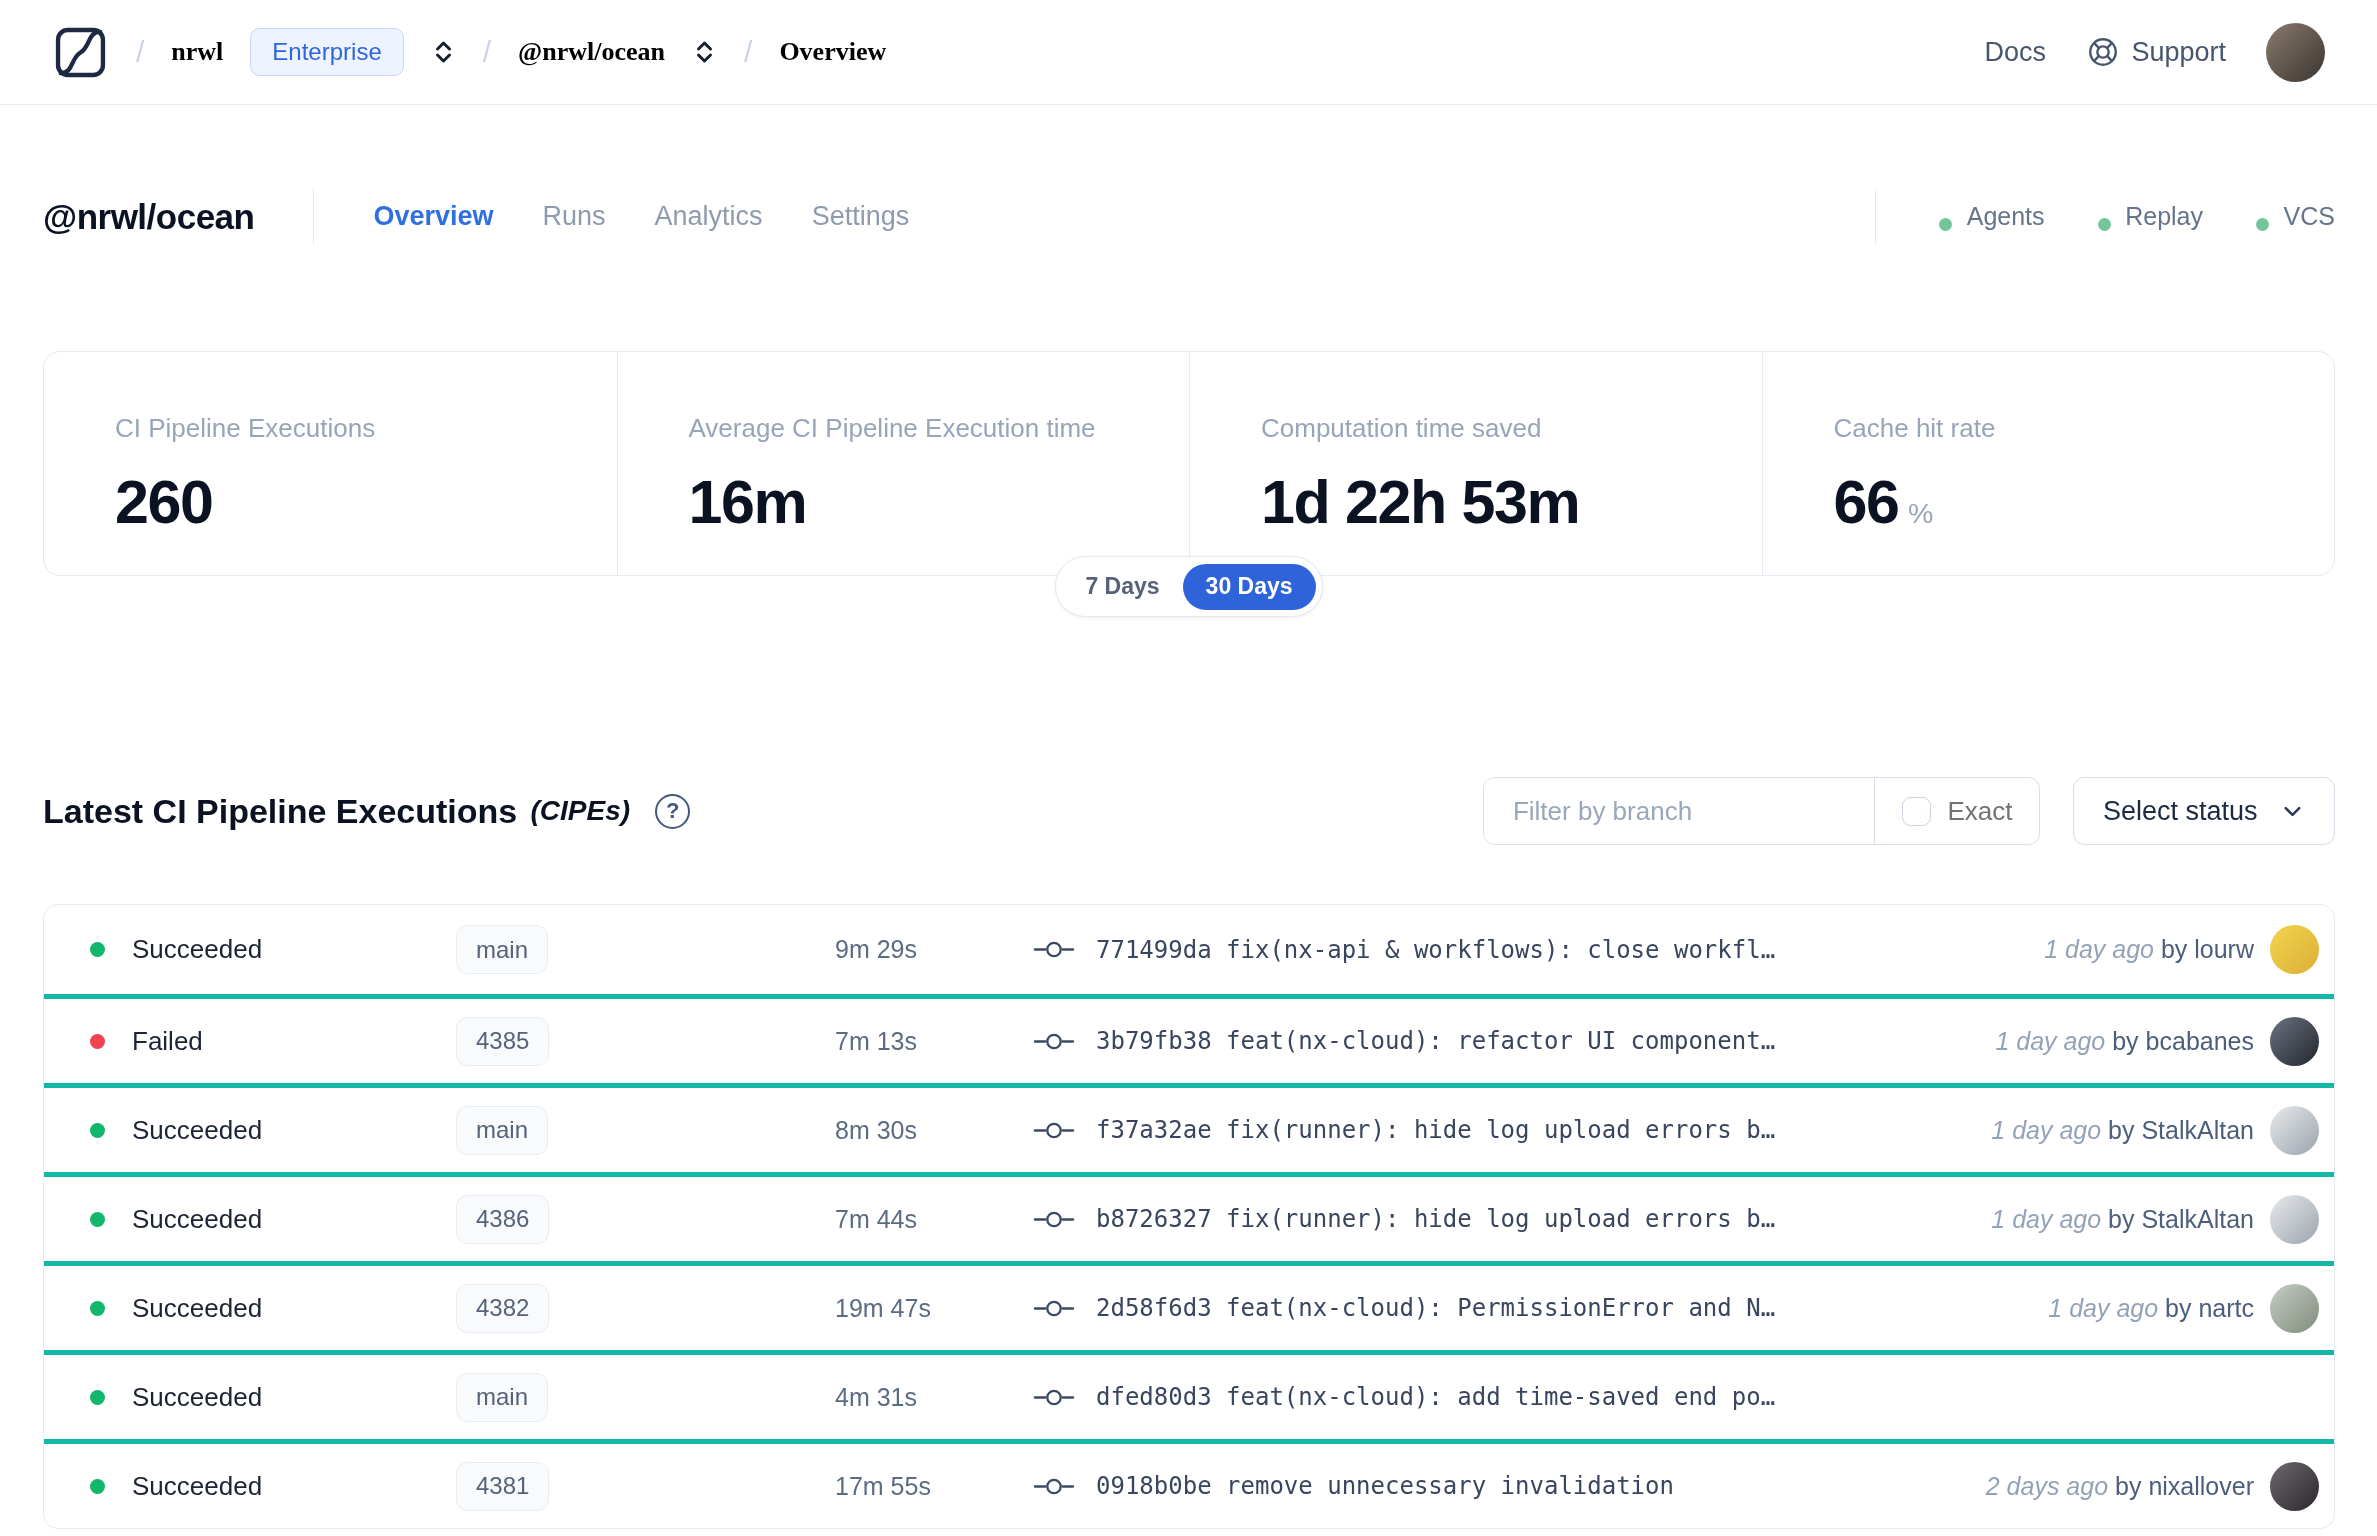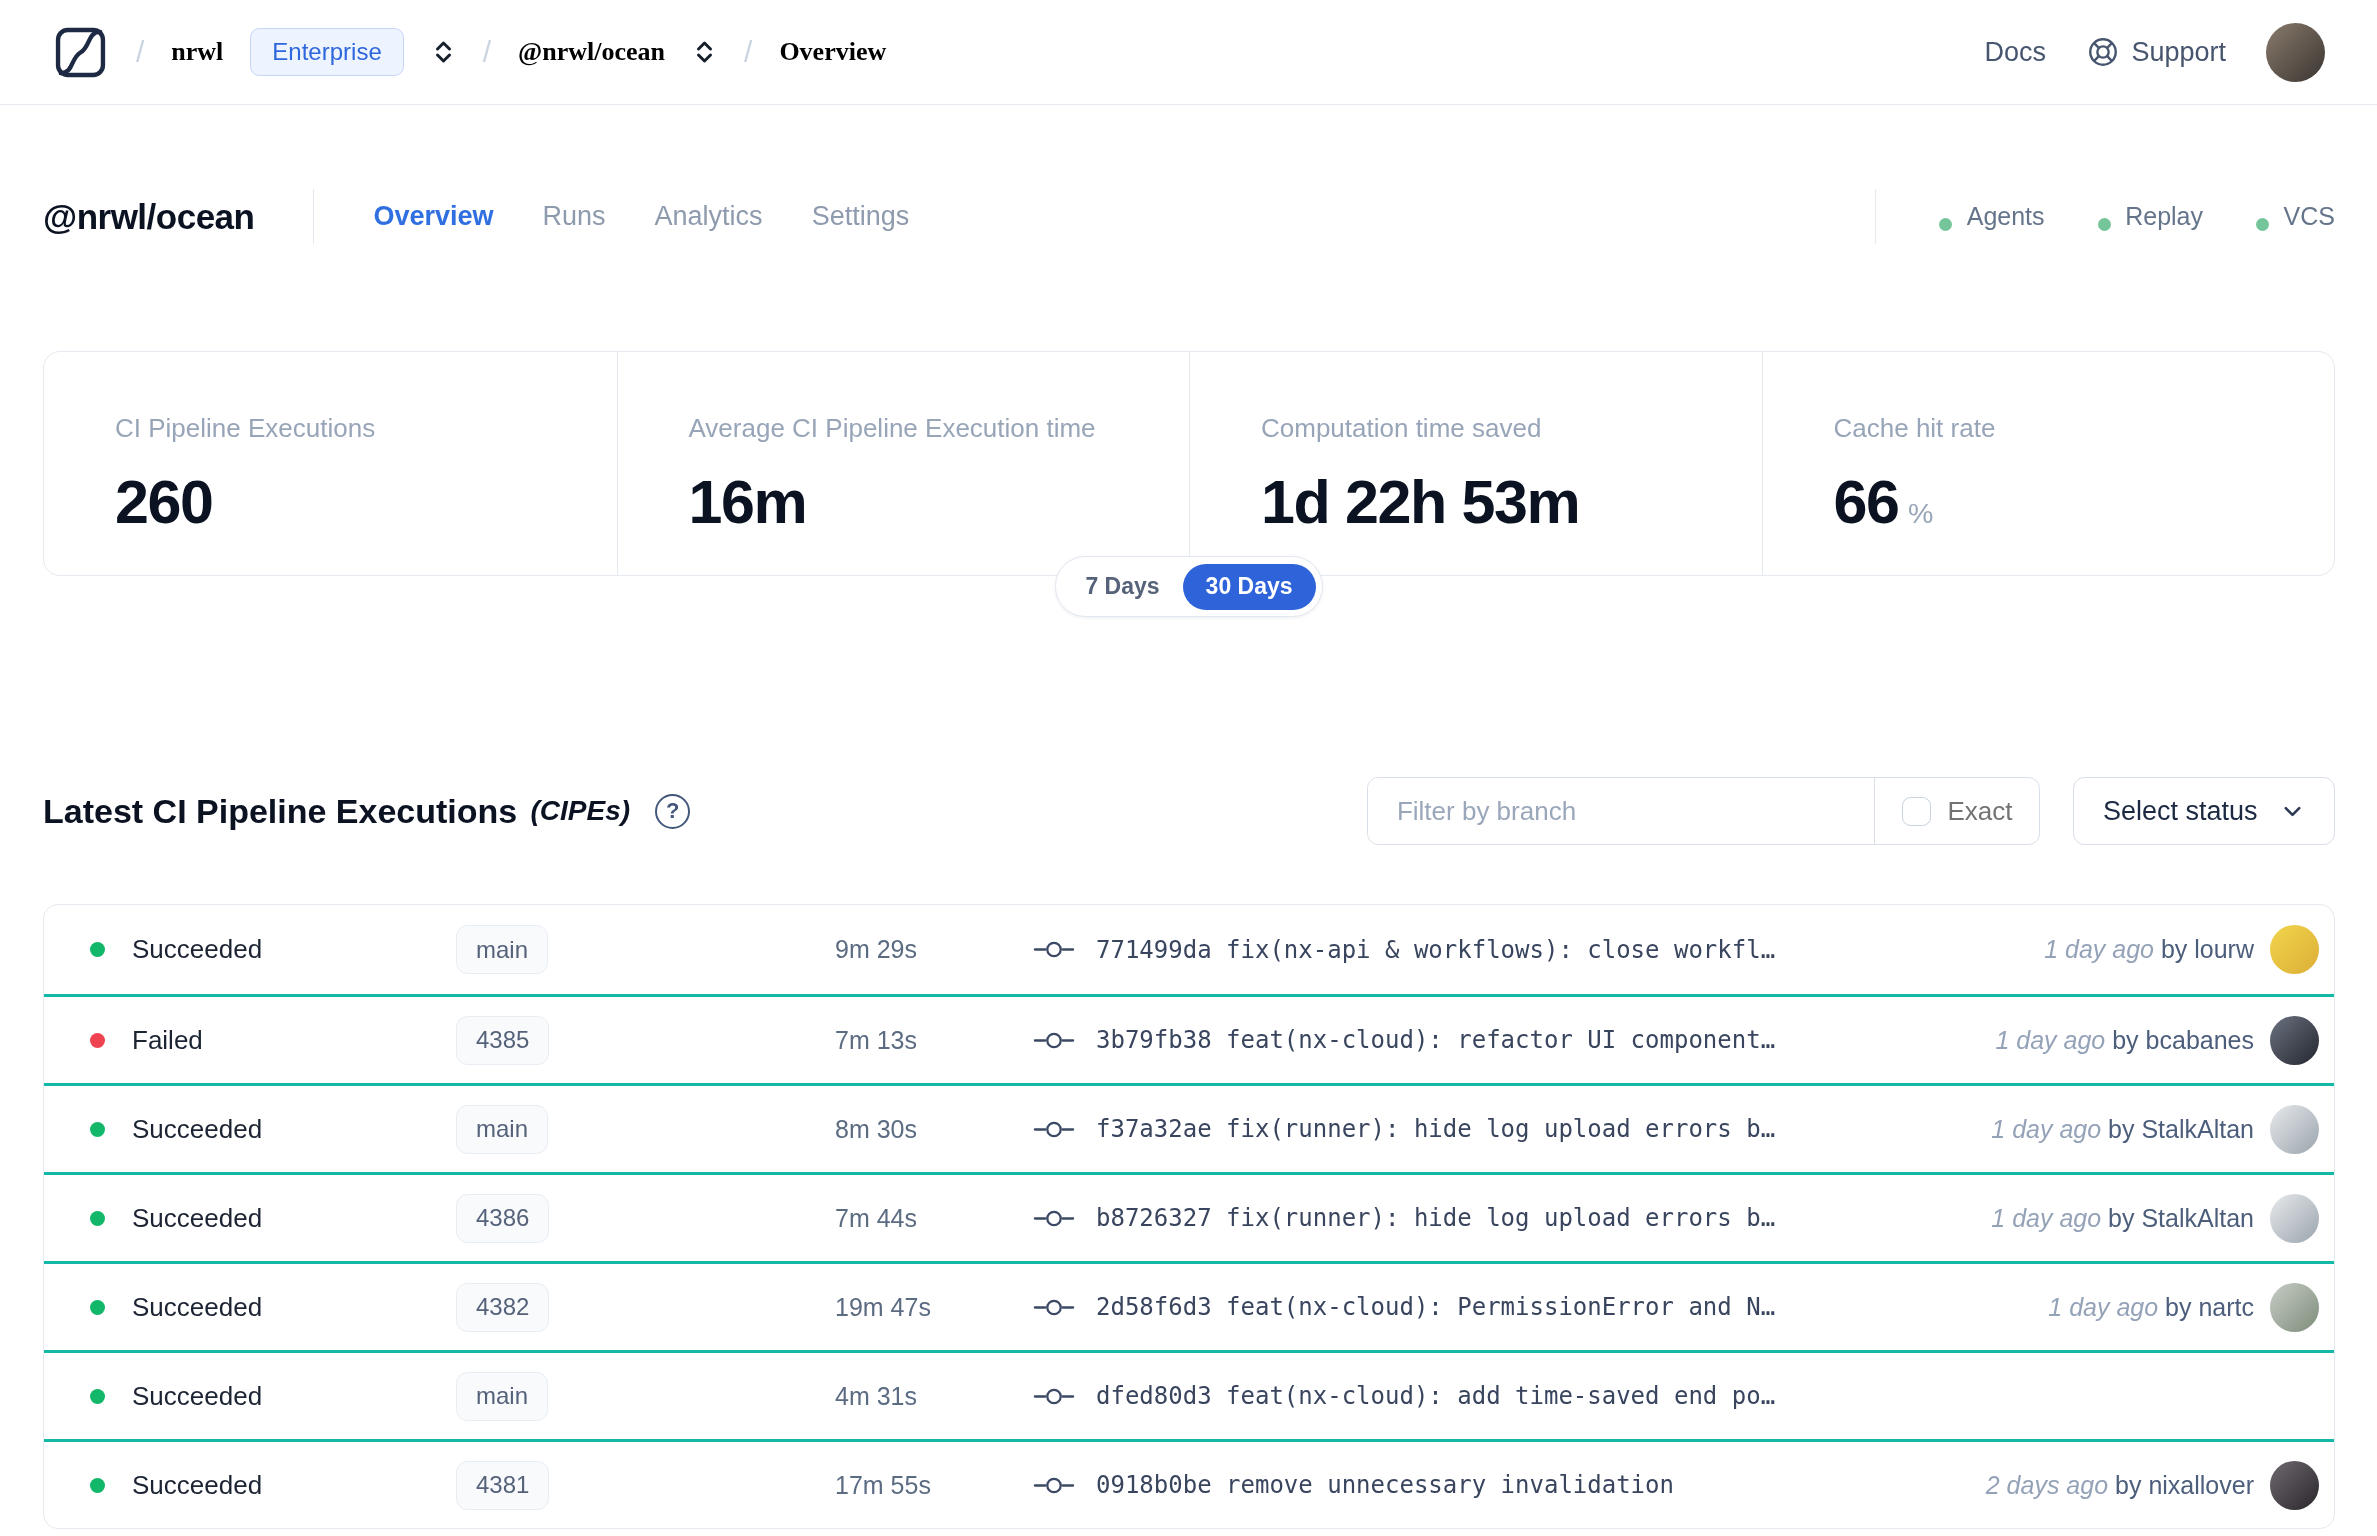--- a/index.html
+++ b/index.html
@@ -55,37 +55,37 @@
 
   
   .section-head { margin:160px 43px 0; display:flex; align-items:center; }
   .section-title { font-size:34px; font-weight:700; color:#0b1222; }
   .section-sub { font-size:28px; font-style:italic; font-weight:600; margin-left:13.3px; }
   .help { width:35px; height:35px; border:2.4px solid #44587c; border-radius:50%;
           color:#44587c; font-size:22px; font-weight:700; display:flex; align-items:center;
           justify-content:center; margin-left:25px; cursor:pointer; }
   .head-controls { margin-left:auto; display:flex; align-items:center; }
   .filter-group { display:flex; align-items:stretch; height:68px; border:1px solid #d8dfe8;
-                  border-radius:11.4px; overflow:hidden; background:#fff; width:673px; }
+                  border-radius:11.4px; overflow:hidden; background:#fff; width:557px; }
   .filter-input { border:none; outline:none; flex:1; padding:0 28.5px; font-family:inherit;
                   font-size:26px; color:#1c2942; min-width:0; }
   .filter-input::placeholder { color:#9aa7ba; }
   .exact-seg { display:flex; align-items:center; gap:16px; padding:0 27px;
                border-left:1px solid #d8dfe8; cursor:pointer; }
   .checkbox { width:29.5px; height:29.5px; border:1.9px solid #c9d2de; border-radius:8.6px; background:#fff; }
   .exact-label { font-size:26px; font-weight:500; color:#737373; }
   .select-btn { margin-left:33px; height:68px; padding:0 28.5px; border:1px solid #d8dfe8;
                 border-radius:11.4px; background:#fff; display:flex; align-items:center; gap:21px;
                 font-family:inherit; font-size:27px; font-weight:500; color:#1c2942; cursor:pointer; }
 
   
   .table { margin:59px 43px 0; border:1px solid #e5e9f0; border-radius:15px; background:#fff; overflow:hidden; }
   .row { display:grid; grid-template-columns:366px 379px 198px minmax(0,1fr) 447px;
          align-items:center; height:89px; padding:0 15px 0 46px; }
-  .row + .row { border-top:3px solid #14b8a6; }
+  .row + .row { border-top:5px solid #14b8a6; }
   .cell-status { display:flex; align-items:center; gap:27px; }
   .status-dot { width:15px; height:15px; border-radius:50%; flex:none; }
   .status-text { font-size:26px; font-weight:500; color:#1c2433; }
   .branch-chip { display:inline-block; background:#f8fafc; border:1px solid #e8edf3;
                  border-radius:11.4px; padding:9.5px 19px; font-size:24px; color:#55627a; }
   .cell-duration { font-size:25px; color:#5b6b82; }
   .cell-commit { display:flex; align-items:center; gap:21px; min-width:0; }
   .commit-text { font-family:"DejaVu Sans Mono", monospace; font-size:24px; color:#39455e;
                  white-space:nowrap; overflow:hidden; }
   .cell-meta { display:flex; align-items:center; justify-content:flex-end; gap:16px; min-width:0; }

